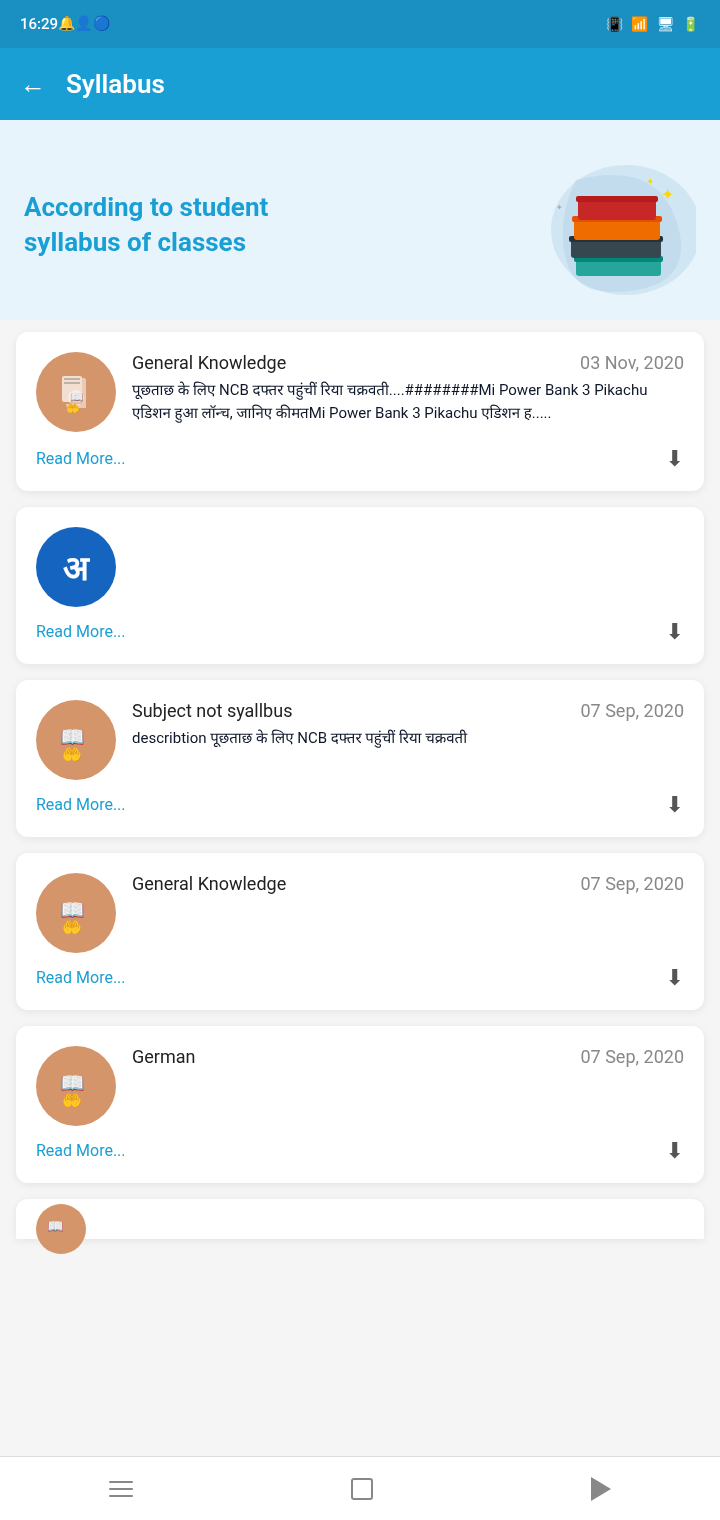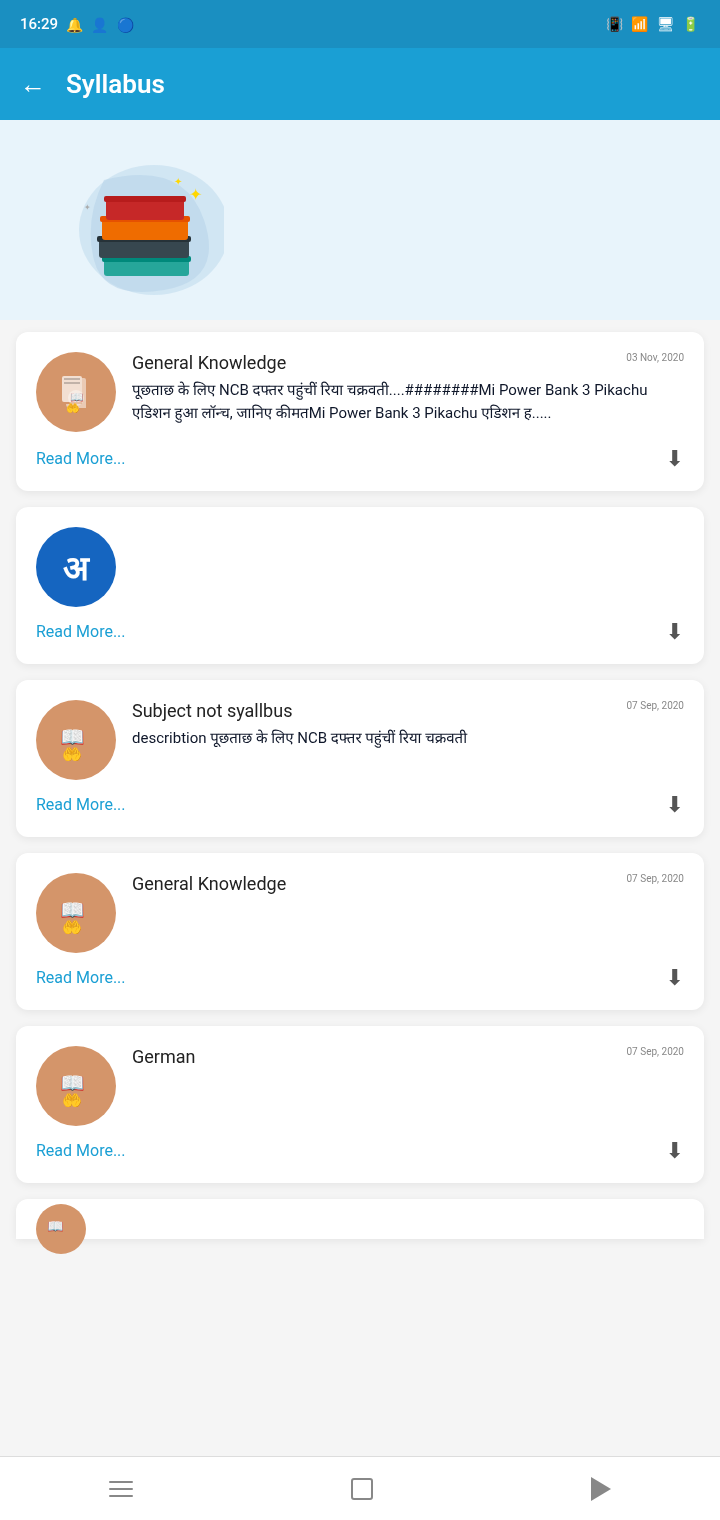--- a/index.html
+++ b/index.html
@@ -17,21 +17,21 @@
       background: #1a8fc1;
       height: 48px;
       display: flex;
       align-items: center;
       justify-content: space-between;
       padding: 0 20px;
       color: white;
       font-size: 15px;
       font-weight: 500;
     }
-    .status-left { display: flex; align-items: flex-end; gap: 8px; }
+    .status-left { display: flex; align-items: flex-start; }
     .status-right { display: flex; align-items: center; gap: 8px; }
     .status-icon { font-size: 14px; }
 
     
     .header {
       background: #1a9fd4;
       height: 72px;
       display: flex;
       align-items: center;
       padding: 0 20px;
@@ -116,21 +116,21 @@
       justify-content: space-between;
       align-items: flex-start;
       margin-bottom: 6px;
     }
     .card-subject {
       font-size: 18px;
       font-weight: 400;
       color: #222;
     }
     .card-date {
-      font-size: 10px;
+      font-size: 18px;
       color: #888;
       white-space: nowrap;
       margin-left: 20px;
     }
     .card-description {
       font-size: 15px;
       color: #0f172a;
       line-height: 1.5;
       margin-bottom: 10px;
     }
@@ -224,20 +224,24 @@
     <span class="status-icon">🔋</span>
   </div>
 </div>
 
 <div class="header">
   <span class="back-arrow">←</span>
   <span class="header-title">Syllabus</span>
 </div>
 
 <div class="hero">
+  <div class="hero-text">
+    <span>According to student</span><br>
+    <span>syllabus of classes</span>
+  </div>
 
   <div class="hero-image">
     <svg width="200" height="150" viewBox="0 0 200 150" xmlns="http://www.w3.org/2000/svg">
 
       <ellipse cx="130" cy="80" rx="75" ry="65" fill="#c8dff0" opacity="0.7"></ellipse>
       <path d="M80 30 Q160 10 180 70 Q200 130 140 140 Q80 150 70 110 Q60 70 80 30Z" fill="#b8d4ea" opacity="0.6"></path>
 
       <rect x="80" y="108" width="85" height="18" rx="3" fill="#26a69a"></rect>
       <rect x="78" y="106" width="89" height="6" rx="2" fill="#00897b"></rect>
 

